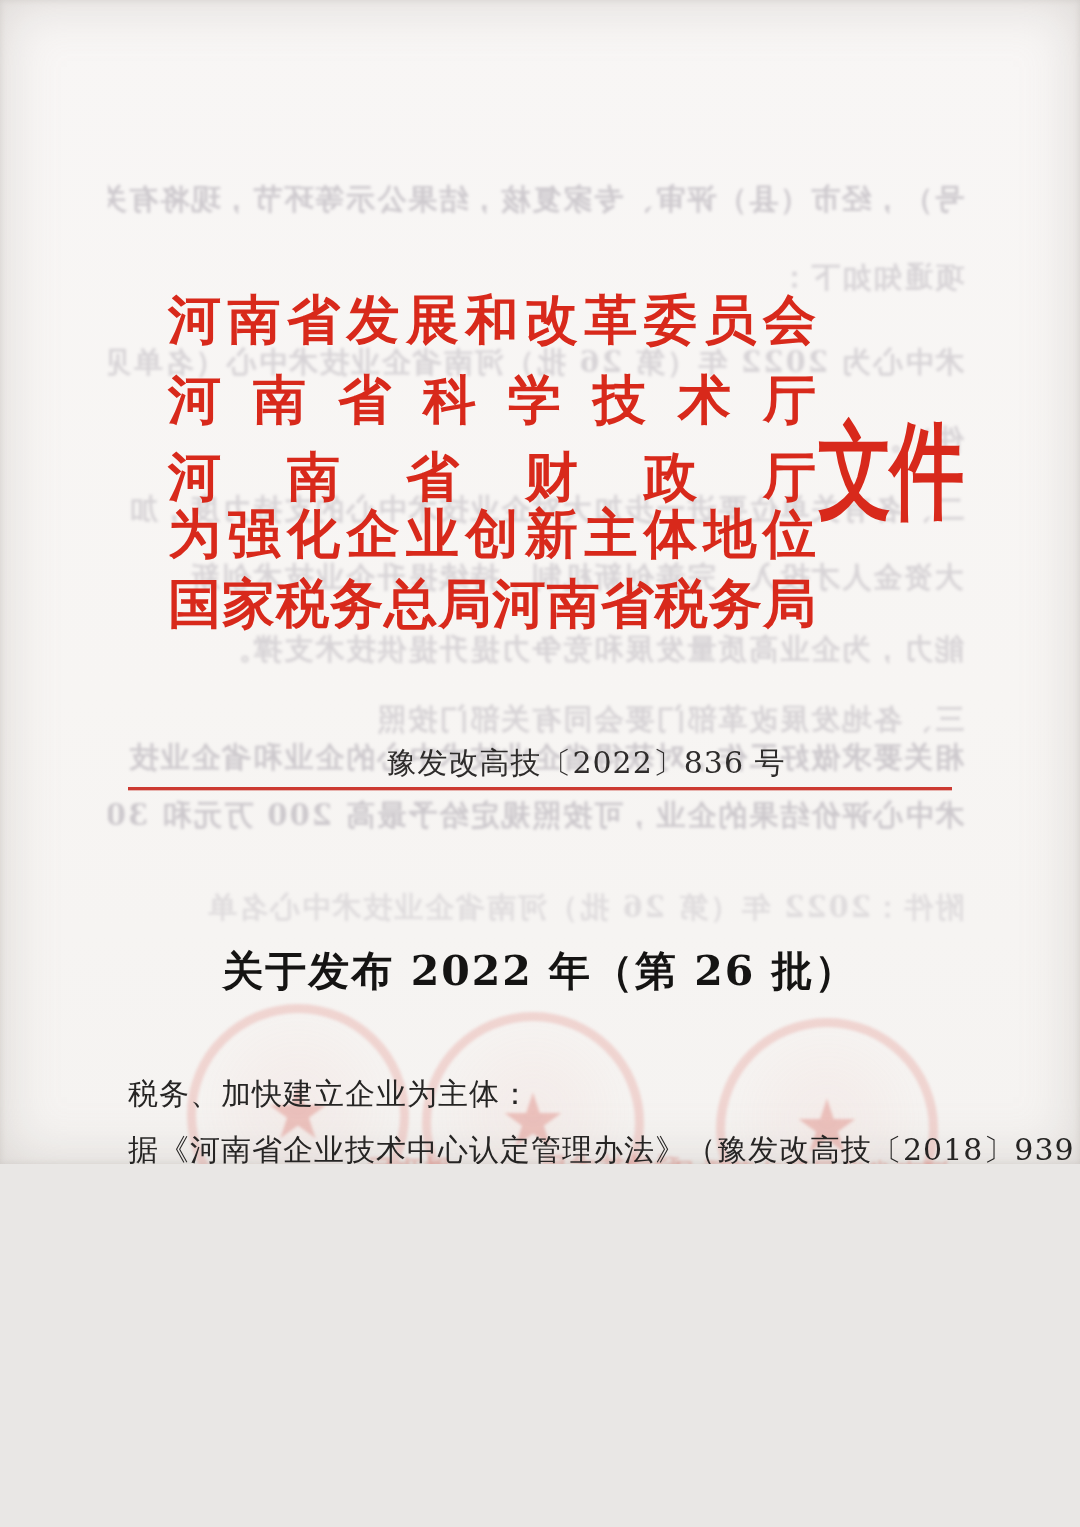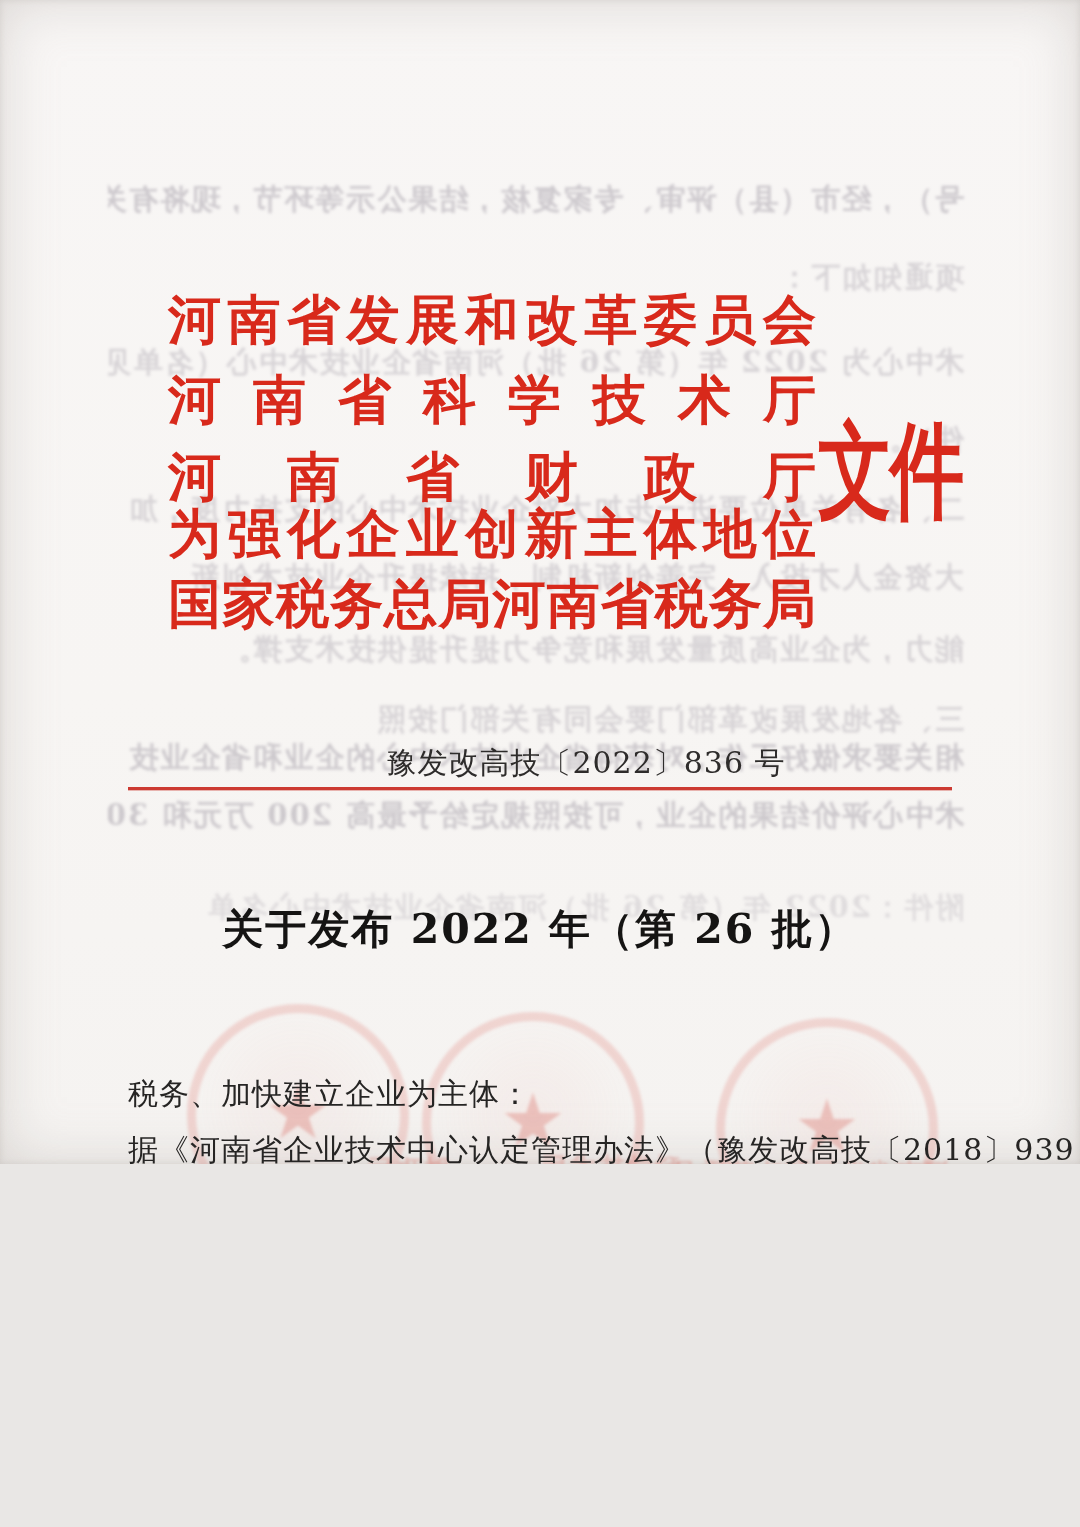--- a/index.html
+++ b/index.html
@@ -87,21 +87,21 @@
   }
 
   #red-divider{
     position:absolute;left:128px;top:787px;width:824px;height:3px;
     background:#cc3a31;
     box-shadow:0 1px 0 rgba(204,58,49,.35);
   }
 
   
   #title-block{
-    position:absolute;left:0;top:898px;width:1080px;
+    position:absolute;left:0;top:940px;width:1080px;
     text-align:center;color:#151413;font-weight:bold;
     font-size:41px;line-height:63px;letter-spacing:2px;
   }
 
   
   #body-block{
     position:absolute;left:128px;top:1066px;width:826px;
     color:#262524;font-size:30px;letter-spacing:1px;
   }
   .body-line{

